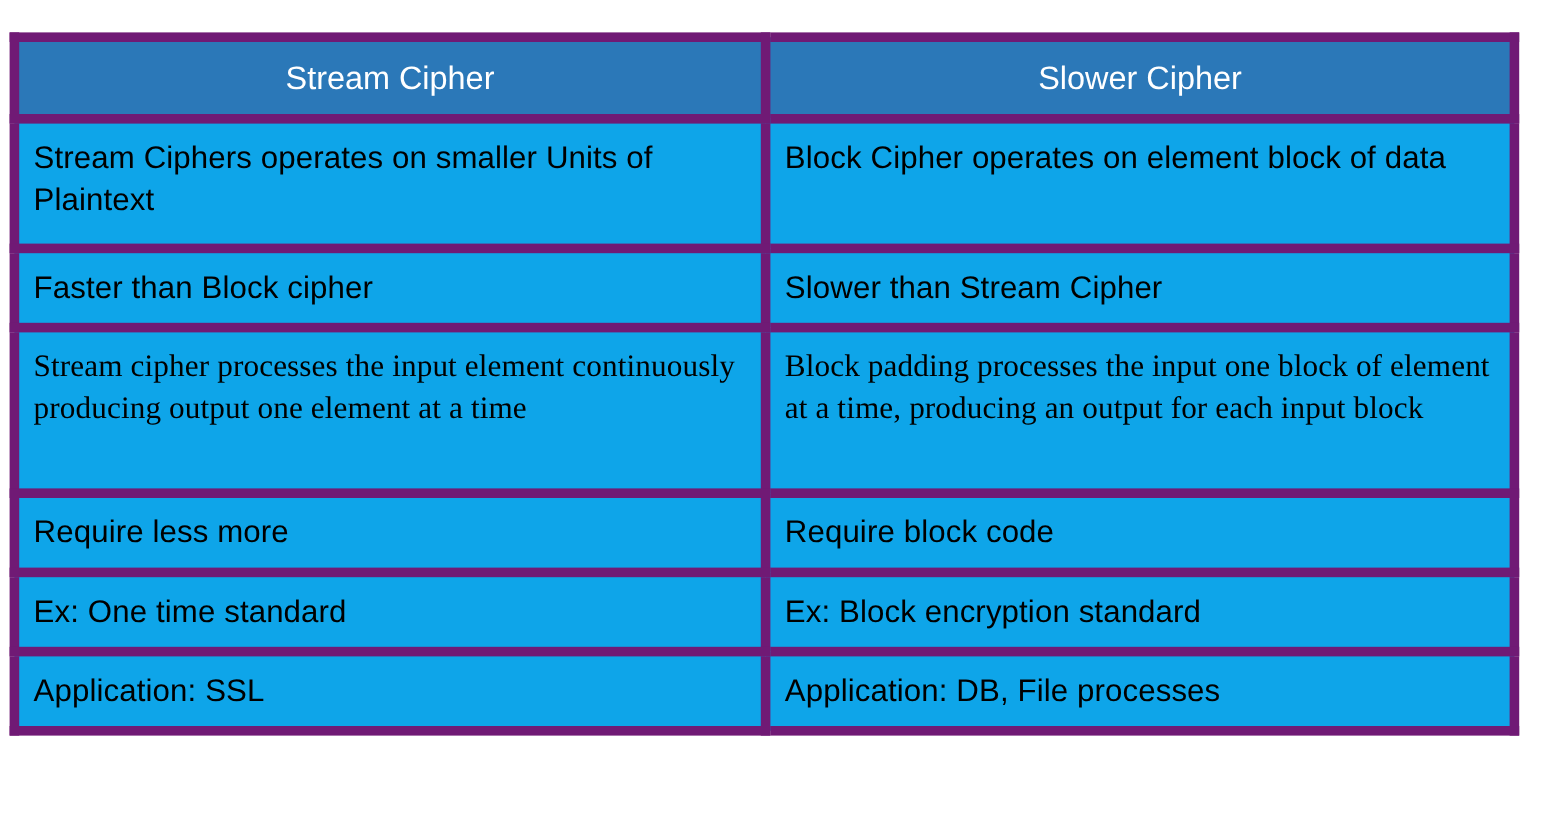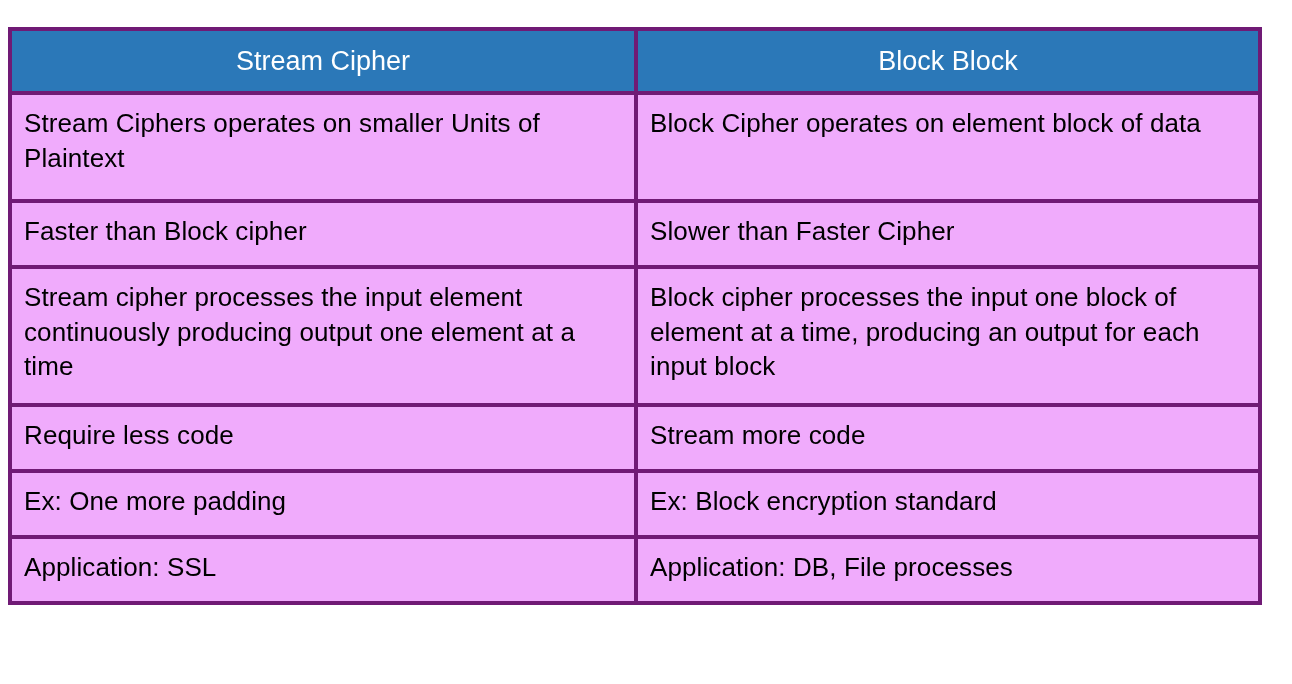--- a/index.html
+++ b/index.html
@@ -29,115 +29,115 @@
     width: 1250px;
     border-collapse: collapse;
     table-layout: fixed;
   }
 
   .comparison-table col.col-left  { width: 626px; }
   .comparison-table col.col-right { width: 624px; }
 
   .comparison-table th,
   .comparison-table td {
-    border: 4px solid #701a75;
+    border: 8px solid #701a75;
     vertical-align: top;
     box-sizing: border-box;
     margin-left: 46px;
   }
 
   .comparison-table thead th {
     background: #2b78b8;
     color: #ffffff;
     text-align: center;
     font-size: 27px;
     font-weight: normal;
     line-height: 1.2;
     height: 64px;
     padding: 14px 10px;
   }
 
   .comparison-table tbody td {
-    background: #f0abfc;
+    background: #0ea5e9;
     color: #000000;
     font-size: 26px;
     font-weight: normal;
     line-height: 1.32;
     padding: 11px 12px 12px 12px;
     letter-spacing: 0.1px;
   }
 
   .comparison-table tbody tr.r-tall td { height: 108px; }
-  .comparison-table tbody tr.r-xtall td { height: 138px; }
+  .comparison-table tbody tr.r-xtall td { height: 138px; font-family: Liberation Serif, serif; }
   .comparison-table tbody tr.r-std td  { height: 66px; }
 
   .cell-text {
     display: block;
   }
 </style>
 </head>
 <body>
 
 <div class="page">
 
   <table class="comparison-table">
     <colgroup>
       <col class="col-left">
       <col class="col-right">
     </colgroup>
 
     <thead>
       <tr>
         <th>Stream Cipher</th>
-        <th>Block Block</th>
+        <th>Slower Cipher</th>
       </tr>
     </thead>
 
     <tbody>
 
       <tr class="r-tall">
         <td>
           <span class="cell-text">Stream Ciphers operates on smaller Units of Plaintext</span>
         </td>
         <td>
           <span class="cell-text">Block Cipher operates on element block of data</span>
         </td>
       </tr>
 
       <tr class="r-std">
         <td>
           <span class="cell-text">Faster than Block cipher</span>
         </td>
         <td>
-          <span class="cell-text">Slower than Faster Cipher</span>
+          <span class="cell-text">Slower than Stream Cipher</span>
         </td>
       </tr>
 
       <tr class="r-xtall">
         <td>
           <span class="cell-text">Stream cipher processes the input element continuously producing output one element at a time</span>
         </td>
         <td>
-          <span class="cell-text">Block cipher processes the input one block of element at a time, producing an output for each input block</span>
+          <span class="cell-text">Block padding processes the input one block of element at a time, producing an output for each input block</span>
         </td>
       </tr>
 
       <tr class="r-std">
         <td>
-          <span class="cell-text">Require less code</span>
+          <span class="cell-text">Require less more</span>
         </td>
         <td>
-          <span class="cell-text">Stream more code</span>
+          <span class="cell-text">Require block code</span>
         </td>
       </tr>
 
 
       <tr class="r-std">
         <td>
-          <span class="cell-text">Ex: One more padding</span>
+          <span class="cell-text">Ex: One time standard</span>
         </td>
         <td>
           <span class="cell-text">Ex: Block encryption standard</span>
         </td>
       </tr>
 
       <tr class="r-std">
         <td>
           <span class="cell-text">Application: SSL</span>
         </td>

